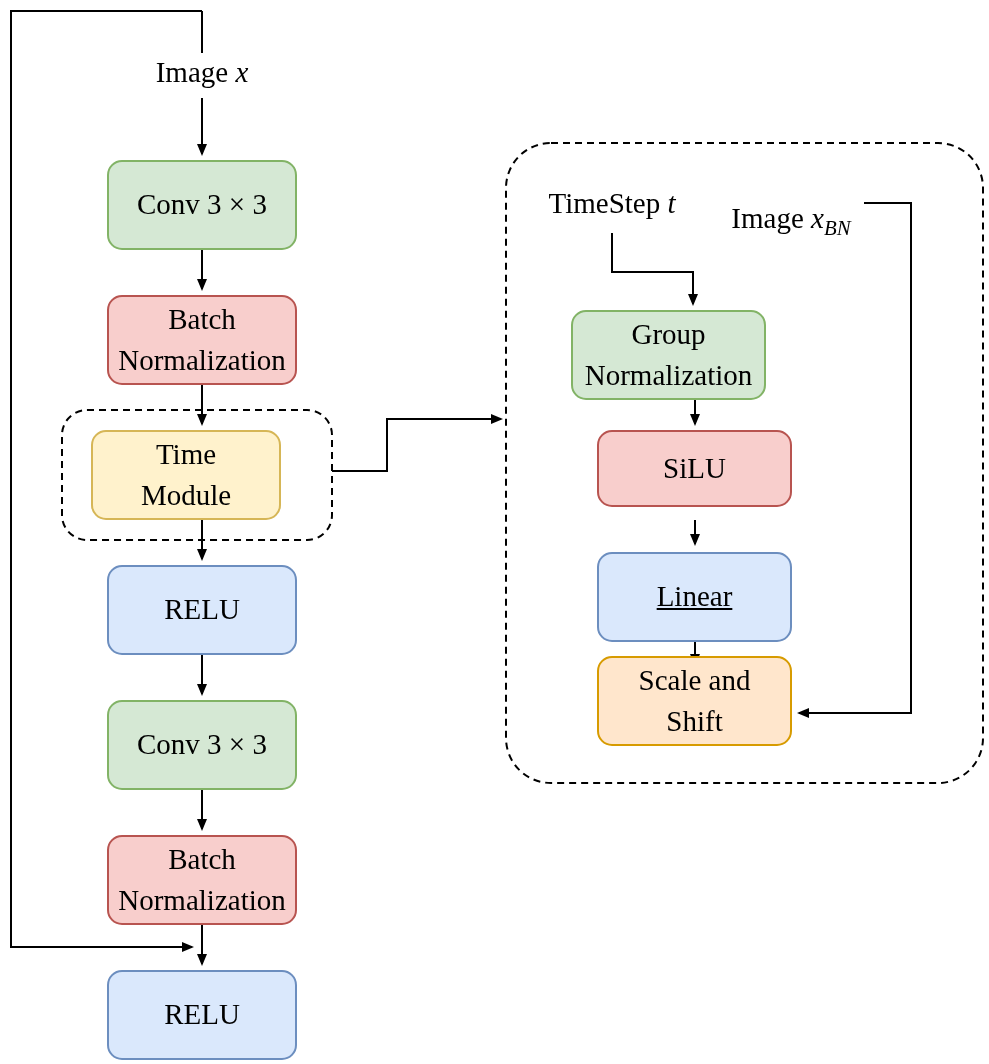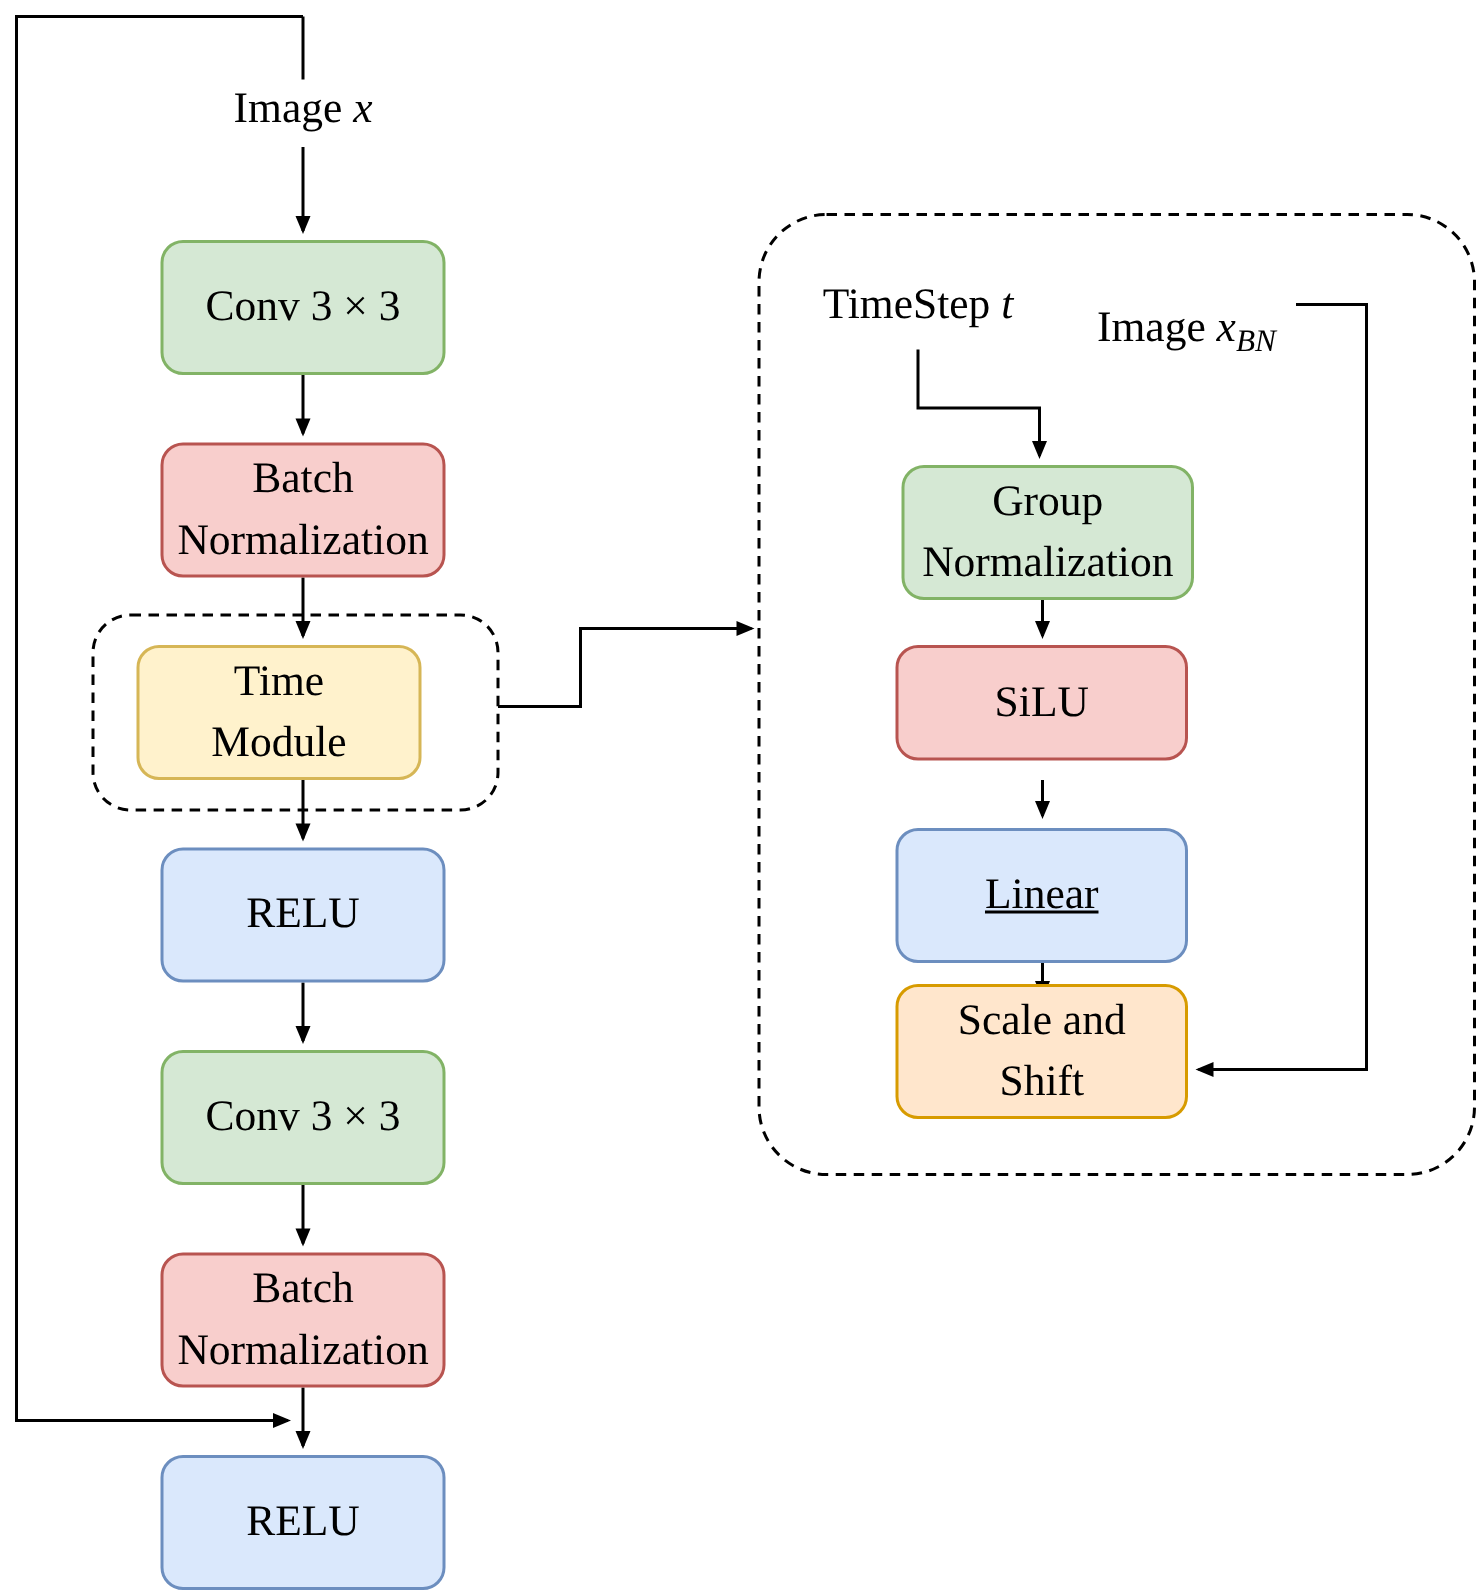--- a/index.html
+++ b/index.html
@@ -92,21 +92,21 @@
     </div>
 
   <div class="node" style="left: 107px; top: 835px; width: 190px; height: 90px; background-color: rgb(248, 206, 204); border-color: rgb(184, 84, 80);">
       <span>Batch Normalization</span>
     </div>
 
   <div class="node" style="left: 107px; top: 970px; width: 190px; height: 90px; background-color: rgb(218, 232, 252); border-color: rgb(108, 142, 191);">
       <span>RELU</span>
     </div>
 
-  <div class="node" style="left: 601px; top: 310px; width: 195px; height: 90px; background-color: rgb(213, 232, 212); border-color: rgb(130, 179, 102);">
+  <div class="node" style="left: 571px; top: 310px; width: 195px; height: 90px; background-color: rgb(213, 232, 212); border-color: rgb(130, 179, 102);">
       <span>Group Normalization</span>
     </div>
 
   <div class="node" style="left: 597px; top: 430px; width: 195px; height: 77px; background-color: rgb(248, 206, 204); border-color: rgb(184, 84, 80);">
       <span>SiLU</span>
     </div>
 
   <div class="node" style="left: 597px; top: 552px; width: 195px; height: 90px; background-color: rgb(218, 232, 252); border-color: rgb(108, 142, 191); text-decoration: underline;">
       <span>Linear</span>
     </div>

